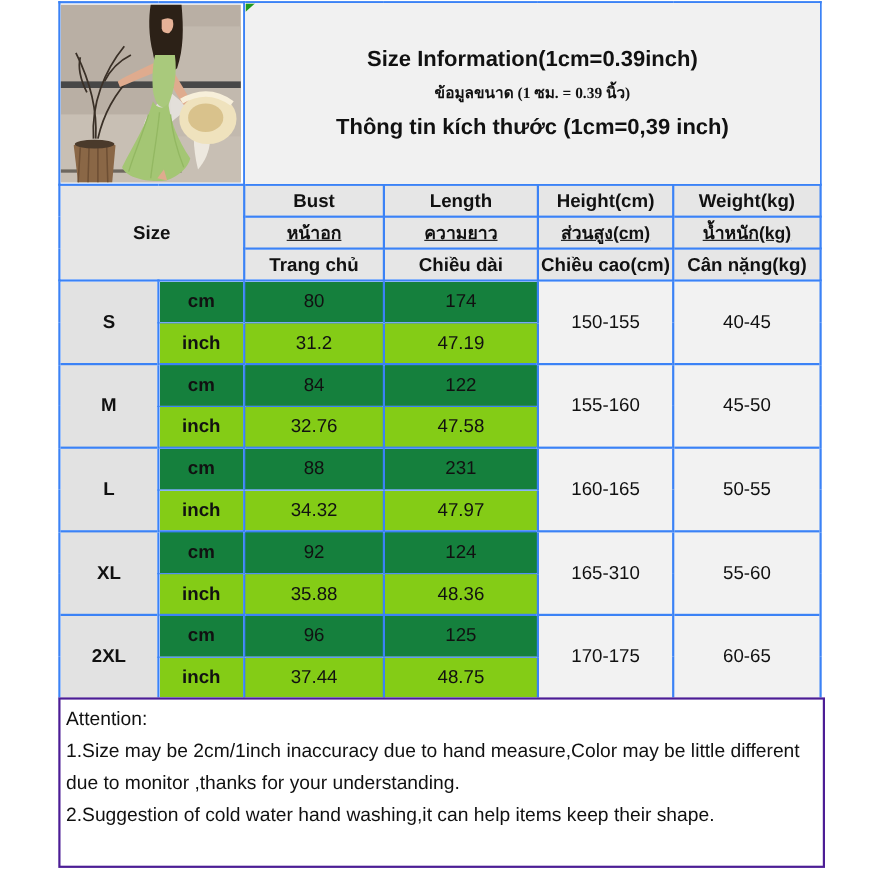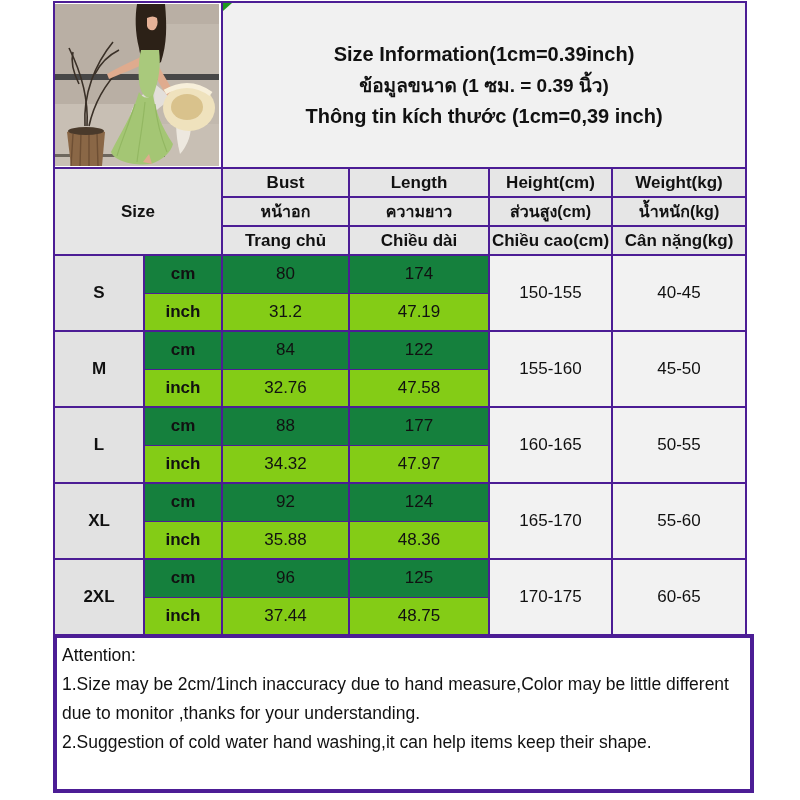--- a/index.html
+++ b/index.html
@@ -4,54 +4,54 @@
 <style>
   html,body{margin:0;padding:0;background:#fff;}
   .canvas{
     position:relative;width:800px;height:800px;background:#ffffff;
     font-family:"Liberation Sans","DejaVu Sans",sans-serif;color:#111;
     overflow:hidden;
   }
   .sheet{position:absolute;left:53px;top:1px;width:694px;}
   table.size-table{border-collapse:collapse;table-layout:fixed;width:692px;}
   table.size-table td{
-    border:2px solid #4c1d95;text-align:center;vertical-align:middle;
+    border:2px solid #3b82f6;text-align:center;vertical-align:middle;
     font-size:17px;color:#111;padding:0;overflow:hidden;
   }
   
   tr.r-cm td{border-bottom-width:1px;}
   tr.r-inch td{border-top-width:1px;}
 
   td.photo-cell{background:#ffffff;padding:2px;}
   td.photo-cell svg{display:block;}
 
   td.title-cell{background:#f1f1f1;position:relative;}
   .title-line{font-weight:bold;font-size:20px;line-height:31px;}
-  .title-line.th{font-size:19px;}
+  .title-line.th{font-size:14px;font-family:Liberation Serif, serif;}
   .corner-marker{
     position:absolute;top:0;left:0;width:9px;height:8px;
     clip-path:polygon(0 0,100% 0,0 100%);
   }
 
   td.hdr{background:#e6e6e6;font-weight:bold;font-size:17px;margin-left:12px;}
-  td.hdr.th{font-size:16px;}
+  td.hdr.th{font-size:16px;text-decoration:underline;}
   td.corner-size{background:#e6e6e6;font-weight:bold;font-size:36px;}
 
   td.size-cell{background:#e2e2e2;font-weight:bold;font-size:20px;}
   td.unit-cell{font-weight:bold;}
   tr.r-cm td.val,tr.r-cm td.unit-cell{background:#15803d;}
   tr.r-inch td.val,tr.r-inch td.unit-cell{background:#84cc16;margin-top:30px;}
   td.range-cell{background:#f2f2f2;}
 
   tr.row-title{height:166px;}
   tr.row-hdr{height:29px;}
   tr.r-cm,tr.r-inch{height:38px;}
 
   .attention-box{
-    width:688px;border:4px solid #4c1d95;margin-top:-2px;background:#ffffff;
+    width:688px;border:2px solid #4c1d95;margin-top:-2px;background:#ffffff;
     height:148px;box-sizing:content-box;padding:3px 0 0 5px;
     font-size:17.5px;line-height:29px;color:#111;text-align:left;
   }
 </style>
 </head>
 <body>
 
 <div class="canvas">
   <div class="sheet">
 
@@ -167,36 +167,36 @@
       <tr class="r-inch">
         <td class="unit-cell">inch</td>
         <td class="val">32.76</td>
         <td class="val">47.58</td>
       </tr>
 
       <tr class="r-cm">
         <td class="size-cell" rowspan="2">L</td>
         <td class="unit-cell">cm</td>
         <td class="val">88</td>
-        <td class="val">177</td>
+        <td class="val">231</td>
         <td class="range-cell" rowspan="2">160-165</td>
         <td class="range-cell" rowspan="2">50-55</td>
       </tr>
       <tr class="r-inch">
         <td class="unit-cell">inch</td>
         <td class="val">34.32</td>
         <td class="val">47.97</td>
       </tr>
 
       <tr class="r-cm">
         <td class="size-cell" rowspan="2">XL</td>
         <td class="unit-cell">cm</td>
         <td class="val">92</td>
         <td class="val">124</td>
-        <td class="range-cell" rowspan="2">165-170</td>
+        <td class="range-cell" rowspan="2">165-310</td>
         <td class="range-cell" rowspan="2">55-60</td>
       </tr>
       <tr class="r-inch">
         <td class="unit-cell">inch</td>
         <td class="val">35.88</td>
         <td class="val">48.36</td>
       </tr>
 
       <tr class="r-cm">
         <td class="size-cell" rowspan="2">2XL</td>

